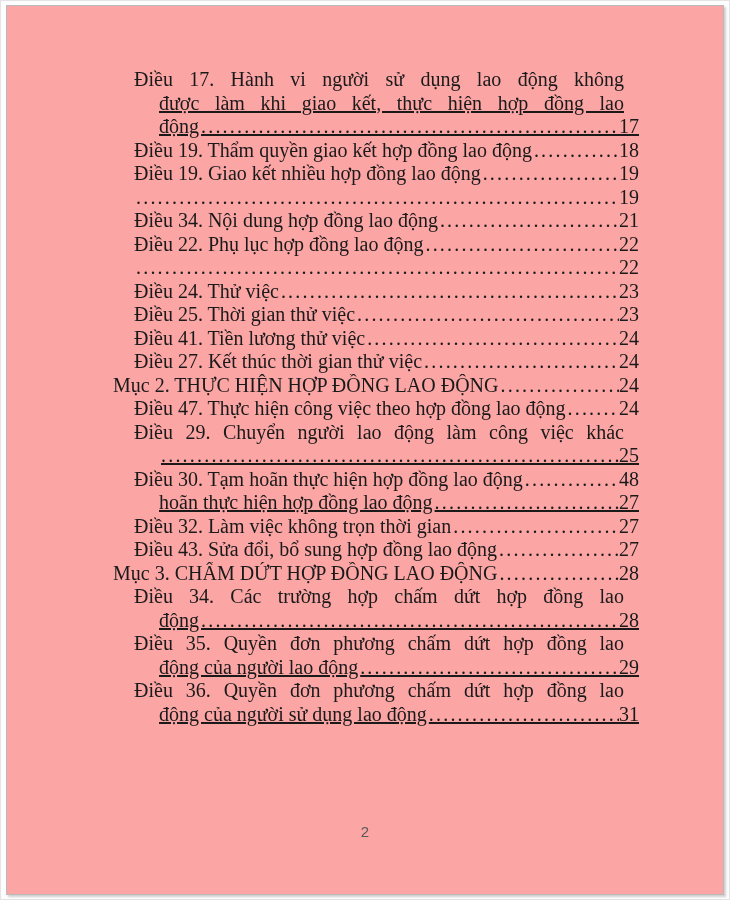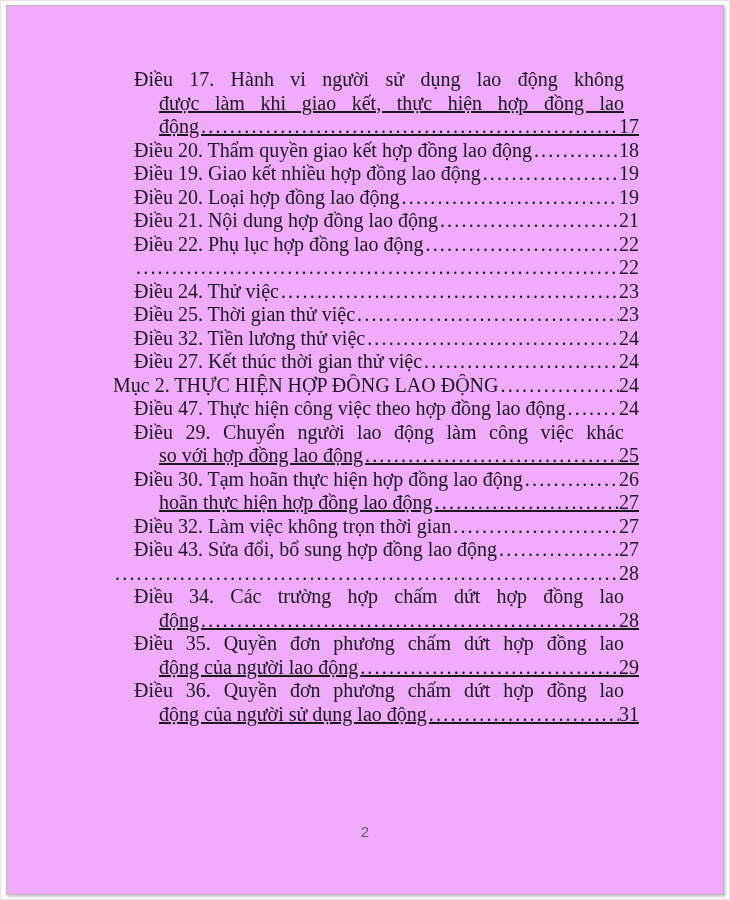--- a/index.html
+++ b/index.html
@@ -13,21 +13,21 @@
     position: absolute;
     left: 0; top: 0;
     width: 730px; height: 900px;
     border: 1px solid #e4e4e4;
     background: #fdfdfd;
   }
   .doc-page {
     position: absolute;
     left: 5px; top: 4px;
     width: 718px; height: 890px;
-    background: #f0abfc;
+    background: #fca5a5;
     border: 1px solid var(--page-border-color, #b9b9b9);
     box-shadow: 2px 2px 2px rgba(0,0,0,0.18);
   }
   .toc {
     position: absolute;
     left: 102px; top: 62px;
     width: 530px;
     font-size: 20px;
     line-height: 23.5px;
     color: var(--text-color, #1a1a1a);
@@ -85,39 +85,38 @@
     
   </div>
 
   <div class="toc-line indent-cont has-page">
     <span class="toc-text">động</span>
     <span class="dot-leader" style="color: rgb(26, 26, 26);">............................................................................................................................................................................................................................</span>
     <span class="toc-page-num">17</span>
   </div>
 
   <div class="toc-line indent-dieu has-page">
-    <span class="toc-text">Điều 20. Thẩm quyền giao kết hợp đồng lao động</span>
+    <span class="toc-text">Điều 19. Thẩm quyền giao kết hợp đồng lao động</span>
     <span class="dot-leader" style="color: rgb(26, 26, 26);">............................................................................................................................................................................................................................</span>
     <span class="toc-page-num">18</span>
   </div>
 
   <div class="toc-line indent-dieu has-page">
     <span class="toc-text">Điều 19. Giao kết nhiều hợp đồng lao động</span>
     <span class="dot-leader" style="color: rgb(26, 26, 26);">............................................................................................................................................................................................................................</span>
     <span class="toc-page-num">19</span>
   </div>
 
   <div class="toc-line indent-dieu has-page">
-    <span class="toc-text">Điều 20. Loại hợp đồng lao động</span>
     <span class="dot-leader" style="color: rgb(26, 26, 26);">............................................................................................................................................................................................................................</span>
     <span class="toc-page-num">19</span>
   </div>
 
   <div class="toc-line indent-dieu has-page">
-    <span class="toc-text">Điều 21. Nội dung hợp đồng lao động</span>
+    <span class="toc-text">Điều 34. Nội dung hợp đồng lao động</span>
     <span class="dot-leader" style="color: rgb(26, 26, 26);">............................................................................................................................................................................................................................</span>
     <span class="toc-page-num">21</span>
   </div>
 
   <div class="toc-line indent-dieu has-page">
     <span class="toc-text">Điều 22. Phụ lục hợp đồng lao động</span>
     <span class="dot-leader" style="color: rgb(26, 26, 26);">............................................................................................................................................................................................................................</span>
     <span class="toc-page-num">22</span>
   </div>
 
@@ -132,21 +131,21 @@
     <span class="toc-page-num">23</span>
   </div>
 
   <div class="toc-line indent-dieu has-page">
     <span class="toc-text">Điều 25. Thời gian thử việc</span>
     <span class="dot-leader" style="color: rgb(26, 26, 26);">............................................................................................................................................................................................................................</span>
     <span class="toc-page-num">23</span>
   </div>
 
   <div class="toc-line indent-dieu has-page">
-    <span class="toc-text">Điều 32. Tiền lương thử việc</span>
+    <span class="toc-text">Điều 41. Tiền lương thử việc</span>
     <span class="dot-leader" style="color: rgb(26, 26, 26);">............................................................................................................................................................................................................................</span>
     <span class="toc-page-num">24</span>
   </div>
 
   <div class="toc-line indent-dieu has-page">
     <span class="toc-text">Điều 27. Kết thúc thời gian thử việc</span>
     <span class="dot-leader" style="color: rgb(26, 26, 26);">............................................................................................................................................................................................................................</span>
     <span class="toc-page-num">24</span>
   </div>
 
@@ -162,29 +161,28 @@
     <span class="toc-page-num">24</span>
   </div>
 
   <div class="toc-line indent-dieu justify">
     <span class="toc-text">Điều 29. Chuyển người lao động làm công việc khác</span>
     
     
   </div>
 
   <div class="toc-line indent-cont has-page">
-    <span class="toc-text">so với hợp đồng lao động</span>
     <span class="dot-leader" style="color: rgb(26, 26, 26);">............................................................................................................................................................................................................................</span>
     <span class="toc-page-num">25</span>
   </div>
 
   <div class="toc-line indent-dieu has-page">
     <span class="toc-text">Điều 30. Tạm hoãn thực hiện hợp đồng lao động</span>
     <span class="dot-leader" style="color: rgb(26, 26, 26);">............................................................................................................................................................................................................................</span>
-    <span class="toc-page-num">26</span>
+    <span class="toc-page-num">48</span>
   </div>
 
 
   <div class="toc-line indent-cont has-page">
     <span class="toc-text">hoãn thực hiện hợp đồng lao động</span>
     <span class="dot-leader" style="color: rgb(26, 26, 26);">............................................................................................................................................................................................................................</span>
     <span class="toc-page-num">27</span>
   </div>
 
   <div class="toc-line indent-dieu has-page">
@@ -193,20 +191,21 @@
     <span class="toc-page-num">27</span>
   </div>
 
   <div class="toc-line indent-dieu has-page">
     <span class="toc-text">Điều 43. Sửa đổi, bổ sung hợp đồng lao động</span>
     <span class="dot-leader" style="color: rgb(26, 26, 26);">............................................................................................................................................................................................................................</span>
     <span class="toc-page-num">27</span>
   </div>
 
   <div class="toc-line indent-muc has-page">
+    <span class="toc-text">Mục 3. CHẤM DỨT HỢP ĐỒNG LAO ĐỘNG</span>
     <span class="dot-leader" style="color: rgb(26, 26, 26);">............................................................................................................................................................................................................................</span>
     <span class="toc-page-num">28</span>
   </div>
 
   <div class="toc-line indent-dieu justify">
     <span class="toc-text">Điều 34. Các trường hợp chấm dứt hợp đồng lao</span>
     
     
   </div>
 

